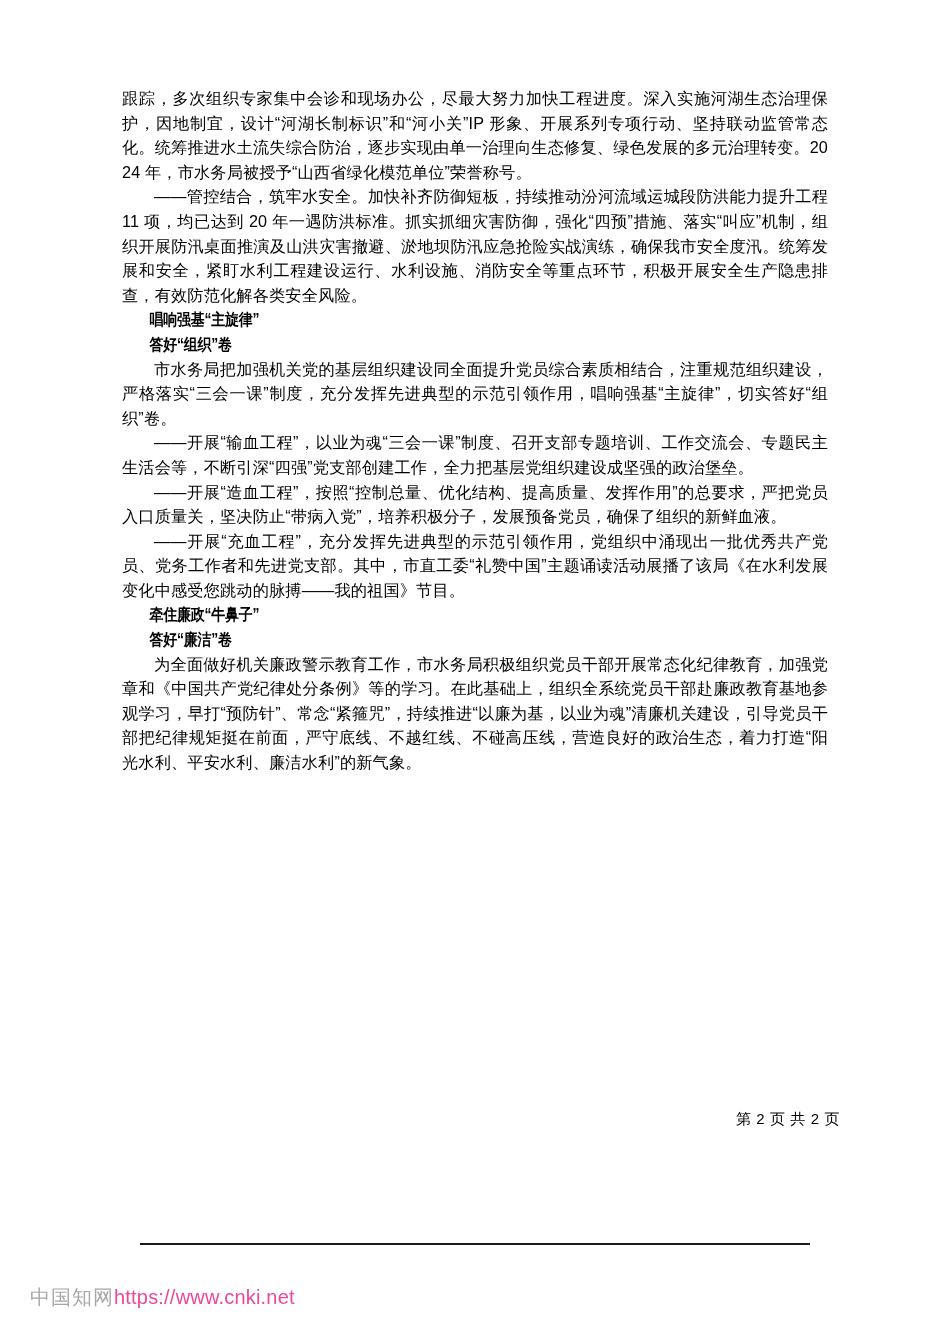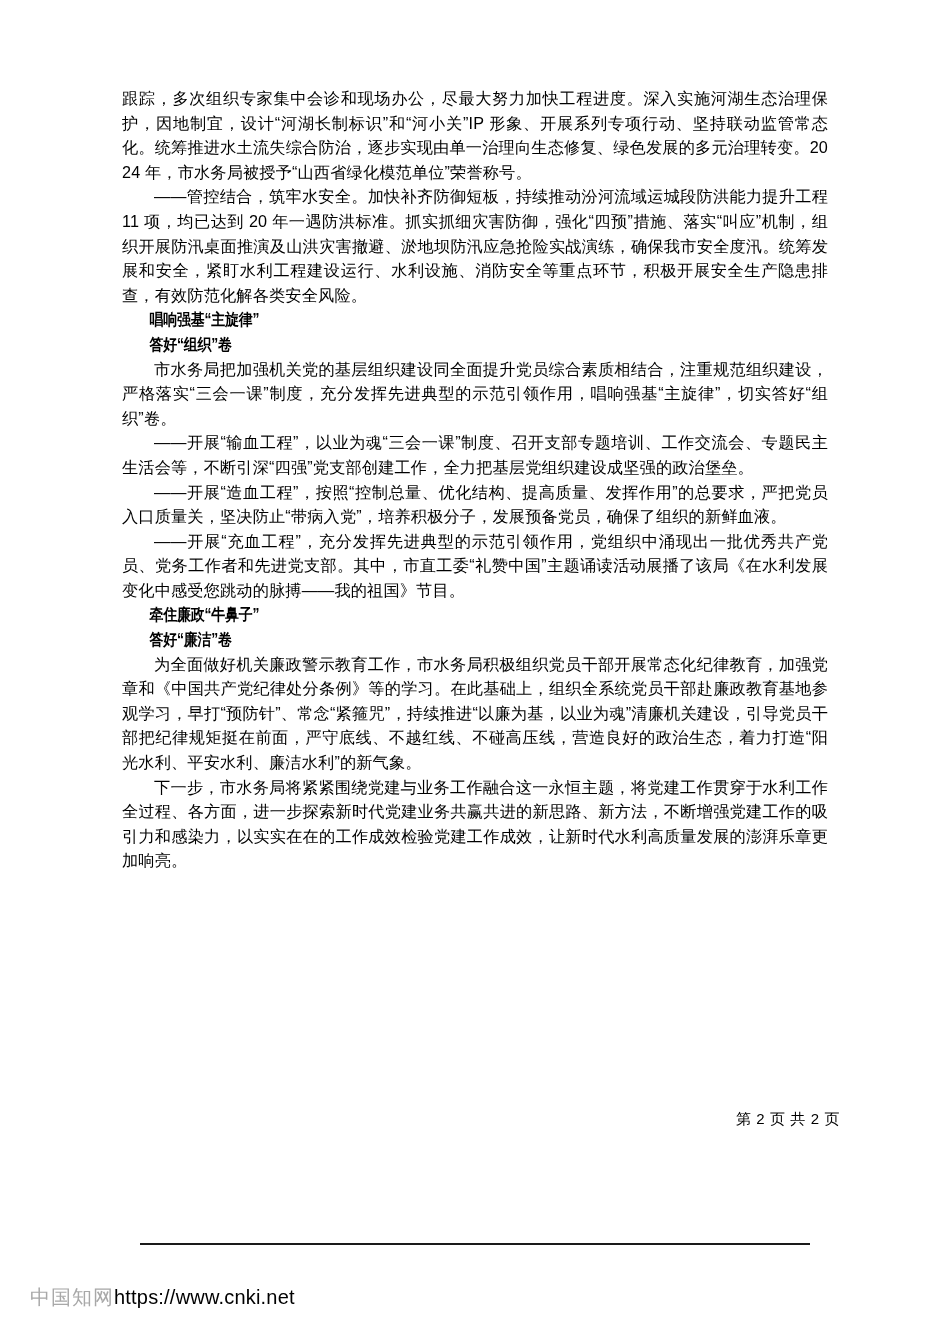--- a/index.html
+++ b/index.html
@@ -97,42 +97,41 @@
     user-select: none;
   }
   .watermark .wm-cn {
     font-size: 20px;
     letter-spacing: 1px;
     color: #a8a8a8;
   }
   .watermark .wm-url {
     font-size: 20px;
     letter-spacing: 0.2px;
-    color: #000000;
+    color: #ec4899;
   }
 </style>
 </head>
 <body>
 
 <div class="page">
 
   <div class="text-column">
 
   <p class="body-para">跟踪，多次组织专家集中会诊和现场办公，尽最大努力加快工程进度。深入实施河湖生态治理保护，因地制宜，设计“河湖长制标识”和“河小关”IP 形象、开展系列专项行动、坚持联动监管常态化。统筹推进水土流失综合防治，逐步实现由单一治理向生态修复、绿色发展的多元治理转变。2024 年，市水务局被授予“山西省绿化模范单位”荣誉称号。</p>
       <p class="body-para indent">——管控结合，筑牢水安全。加快补齐防御短板，持续推动汾河流域运城段防洪能力提升工程 11 项，均已达到 20 年一遇防洪标准。抓实抓细灾害防御，强化“四预”措施、落实“叫应”机制，组织开展防汛桌面推演及山洪灾害撤避、淤地坝防汛应急抢险实战演练，确保我市安全度汛。统筹发展和安全，紧盯水利工程建设运行、水利设施、消防安全等重点环节，积极开展安全生产隐患排查，有效防范化解各类安全风险。</p>
       <p class="sub-head">唱响强基“主旋律”</p>
       <p class="sub-head">答好“组织”卷</p>
       <p class="body-para indent">市水务局把加强机关党的基层组织建设同全面提升党员综合素质相结合，注重规范组织建设，严格落实“三会一课”制度，充分发挥先进典型的示范引领作用，唱响强基“主旋律”，切实答好“组织”卷。</p>
       <p class="body-para indent">——开展“输血工程”，以业为魂“三会一课”制度、召开支部专题培训、工作交流会、专题民主生活会等，不断引深“四强”党支部创建工作，全力把基层党组织建设成坚强的政治堡垒。</p>
       <p class="body-para indent">——开展“造血工程”，按照“控制总量、优化结构、提高质量、发挥作用”的总要求，严把党员入口质量关，坚决防止“带病入党”，培养积极分子，发展预备党员，确保了组织的新鲜血液。</p>
       <p class="body-para indent">——开展“充血工程”，充分发挥先进典型的示范引领作用，党组织中涌现出一批优秀共产党员、党务工作者和先进党支部。其中，市直工委“礼赞中国”主题诵读活动展播了该局《在水利发展变化中感受您跳动的脉搏——我的祖国》节目。</p>
       <p class="sub-head">牵住廉政“牛鼻子”</p>
       <p class="sub-head">答好“廉洁”卷</p>
       <p class="body-para indent">为全面做好机关廉政警示教育工作，市水务局积极组织党员干部开展常态化纪律教育，加强党章和《中国共产党纪律处分条例》等的学习。在此基础上，组织全系统党员干部赴廉政教育基地参观学习，早打“预防针”、常念“紧箍咒”，持续推进“以廉为基，以业为魂”清廉机关建设，引导党员干部把纪律规矩挺在前面，严守底线、不越红线、不碰高压线，营造良好的政治生态，着力打造“阳光水利、平安水利、廉洁水利”的新气象。</p>
-      <p class="body-para indent">下一步，市水务局将紧紧围绕党建与业务工作融合这一永恒主题，将党建工作贯穿于水利工作全过程、各方面，进一步探索新时代党建业务共赢共进的新思路、新方法，不断增强党建工作的吸引力和感染力，以实实在在的工作成效检验党建工作成效，让新时代水利高质量发展的澎湃乐章更加响亮。</p>
     </div>
 
   <div class="page-number">第 2 页 共 2 页</div>
 
   <div class="bottom-rule"></div>
 
   <div class="watermark">
     <span class="wm-cn">中国知网</span>
     <span class="wm-url">https://www.cnki.net</span>
   </div>

